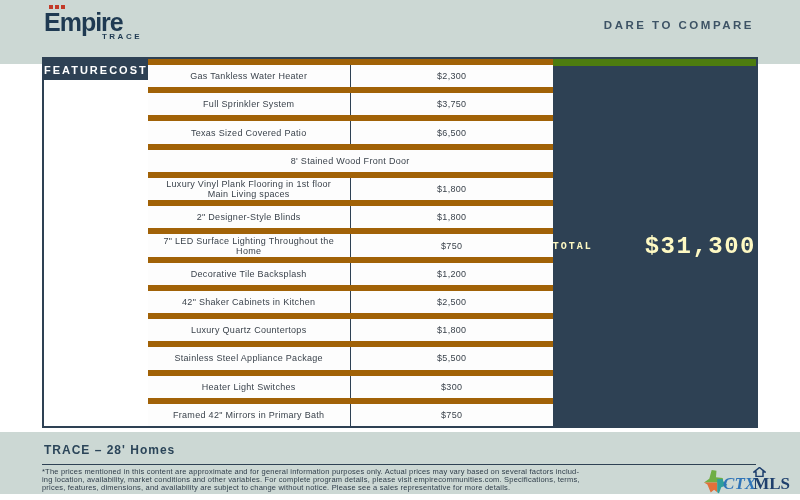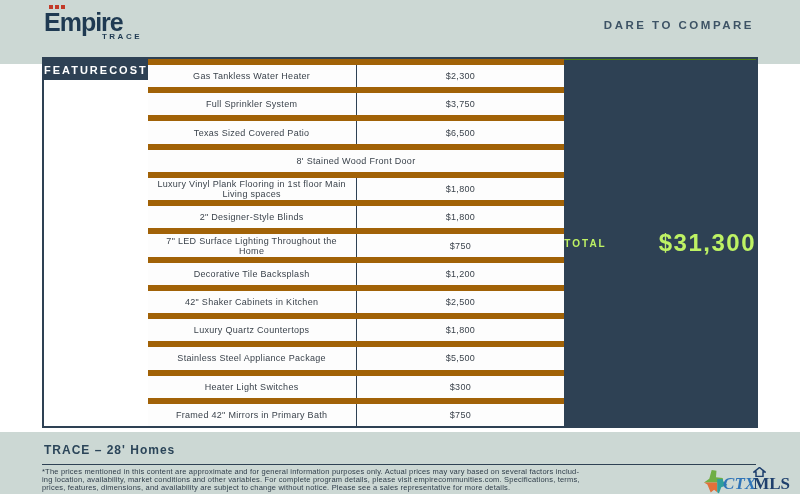--- a/index.html
+++ b/index.html
@@ -19,21 +19,21 @@
   
   .table-wrap { position:absolute; left:42px; top:57px; width:716px; height:371px;
                 display:flex; border:2px solid #2e4154; background:#ffffff; }
   .thead { display:flex; height:21px; flex:0 0 21px; background:#2e4154; color:#ffffff; }
   .thead .hcell { flex:1; display:flex; align-items:center; justify-content:center;
                   font-size:11px; font-weight:700; letter-spacing:2px; }
   .trow { display:flex; flex:1; border-top:6px solid #a16207; background:#fdfdfd; }
   .cell { flex:1; display:flex; align-items:center; justify-content:center;
           font-size:9px; color:#3b434c; letter-spacing:0.3px; text-align:center; padding:0 8px; }
   .cell.cost { border-left:1px solid #2e4154; }
-  .tfoot { display:flex; flex:0 0 26px; background:#2e4154; color:#bef264; border-top:1px solid #4d7c0f; }
+  .tfoot { display:flex; flex:0 0 26px; background:#2e4154; color:#fef9c3; border-top:7px solid #4d7c0f;font-family:Liberation Mono, monospace; }
   .tfoot .flabel { flex:1; display:flex; align-items:center; justify-content:flex-end;
                    padding-right:30px; font-size:10px; font-weight:700; letter-spacing:2px; }
   .tfoot .fvalue { flex:1; display:flex; align-items:center; justify-content:flex-start;
                    padding-left:22px; font-size:24px; font-weight:700; letter-spacing:1.5px; }
 
   
   .bottom-band { position:absolute; left:0; top:432px; width:800px; height:62px; background:#ccd8d4; }
   .trace-title { position:absolute; left:44px; top:11px; font-size:12px; font-weight:700;
                  letter-spacing:1px; color:#2b4559; }
   .rule { position:absolute; left:42px; right:44px; top:32px; height:1px; background:#2e4154; }

